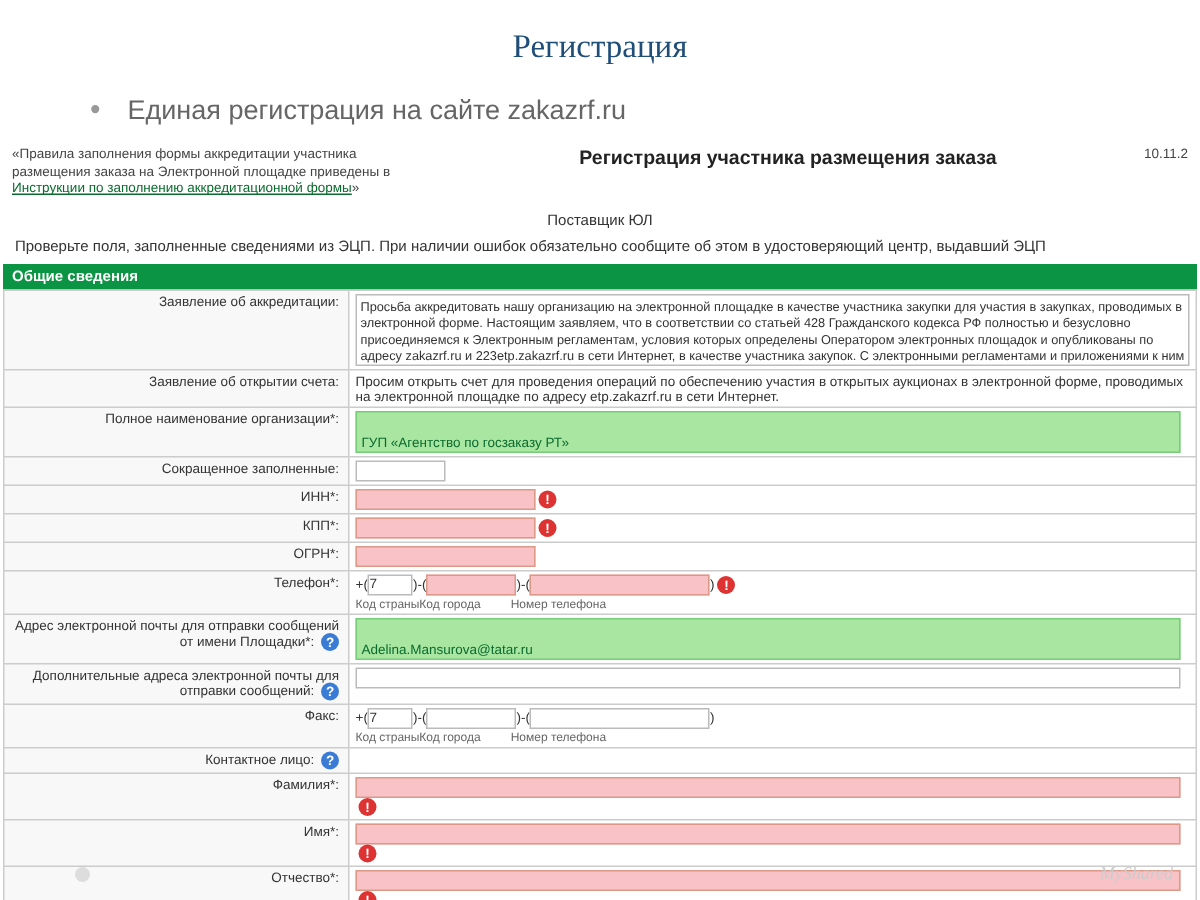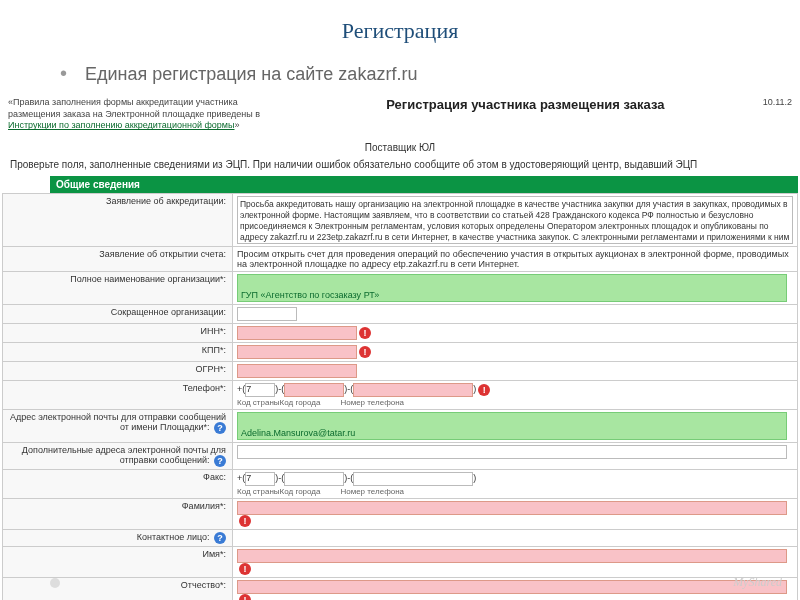--- a/index.html
+++ b/index.html
@@ -13,21 +13,21 @@
   
   .top-row { display: flex; align-items: flex-start; padding: 4px 6px; }
   .top-left { font-size: 9px; color: #444; max-width: 280px; line-height: 1.3; }
   .top-left a { color: #0b6b2e; text-decoration: underline; }
   .top-center { font-size: 13px; font-weight: bold; color: #222; text-align: center; flex: 1; }
   .top-date { font-size: 9px; color: #444; }
   
   .provider { text-align: center; font-size: 10px; color: #333; padding: 6px 0 2px; }
   .warning { font-size: 10px; color: #333; padding: 4px 8px 6px; }
   
-  .section-header { background: #0b9444; color: #fff; font-size: 10px; font-weight: bold; padding: 3px 6px; margin-left: 48px; }
+  .section-header { background: #0b9444; color: #fff; font-size: 10px; font-weight: bold; padding: 3px 6px; }
   
   table.form { width: 100%; border-collapse: collapse; }
   table.form td { border: 1px solid #ccc; padding: 2px 4px; vertical-align: top; font-size: 9px; color: #333; margin-top: 48px; }
   table.form td.label { width: 230px; text-align: right; background: #f8f8f8; padding-right: 6px; }
   table.form td.value { background: #fff; }
   
   .textarea-box { width: 100%; height: 48px; overflow-y: scroll; font-size: 8.5px; line-height: 1.3; padding: 2px; border: 1px solid #bbb; color: #333; }
   
   .pink-input { background: #f9c2c7; border: 1px solid #d98; display: inline-block; height: 14px; vertical-align: middle; }
   .green-input { background: #a8e6a1; border: 1px solid #7c7; display: inline-block; height: 14px; vertical-align: middle; padding: 13px 3px; font-size: 9px; color: #0b6b2e; line-height: 14px; }
@@ -77,21 +77,21 @@
     </tr>
     <tr>
       <td class="label">Заявление об открытии счета:</td>
       <td class="value">Просим открыть счет для проведения операций по обеспечению участия в открытых аукционах в электронной форме, проводимых на электронной площадке по адресу etp.zakazrf.ru в сети Интернет.</td>
     </tr>
     <tr>
       <td class="label">Полное наименование организации*:</td>
       <td class="value"><span class="green-input w-full">ГУП «Агентство по госзаказу РТ»</span></td>
     </tr>
     <tr>
-      <td class="label">Сокращенное организации:</td>
+      <td class="label">Сокращенное заполненные:</td>
       <td class="value"><span class="white-input w-60"></span></td>
     </tr>
     <tr>
       <td class="label">ИНН*:</td>
       <td class="value"><span class="pink-input w-120"></span><span class="err-icon">!</span></td>
     </tr>
     <tr>
       <td class="label">КПП*:</td>
       <td class="value"><span class="pink-input w-120"></span><span class="err-icon">!</span></td>
     </tr>
@@ -115,26 +115,26 @@
       <td class="value"><span class="white-input w-full"></span></td>
     </tr>
     <tr>
       <td class="label">Факс:</td>
       <td class="value">
         +(<span class="white-input w-30">7</span>)-(<span class="white-input w-60"></span>)-(<span class="white-input w-120"></span>)<br>
         <span class="phone-hint">Код страны</span><span class="phone-hint">Код города</span>&nbsp;&nbsp;&nbsp;&nbsp;&nbsp;&nbsp;&nbsp;&nbsp;<span class="phone-hint">Номер телефона</span>
       </td>
     </tr>
     <tr>
+      <td class="label"><span>Контактное лицо:</span> <span class="help-icon">?</span></td>
+      <td class="value"></td>
+    </tr>
+    <tr>
       <td class="label">Фамилия*:</td>
       <td class="value"><span class="pink-input w-full"></span><span class="err-icon">!</span></td>
-    </tr>
-    <tr>
-      <td class="label"><span>Контактное лицо:</span> <span class="help-icon">?</span></td>
-      <td class="value"></td>
     </tr>
     <tr>
       <td class="label">Имя*:</td>
       <td class="value"><span class="pink-input w-full"></span><span class="err-icon">!</span></td>
     </tr>
     <tr>
       <td class="label">Отчество*:</td>
       <td class="value"><span class="pink-input w-full"></span><span class="err-icon">!</span></td>
     </tr>
     <tr>

